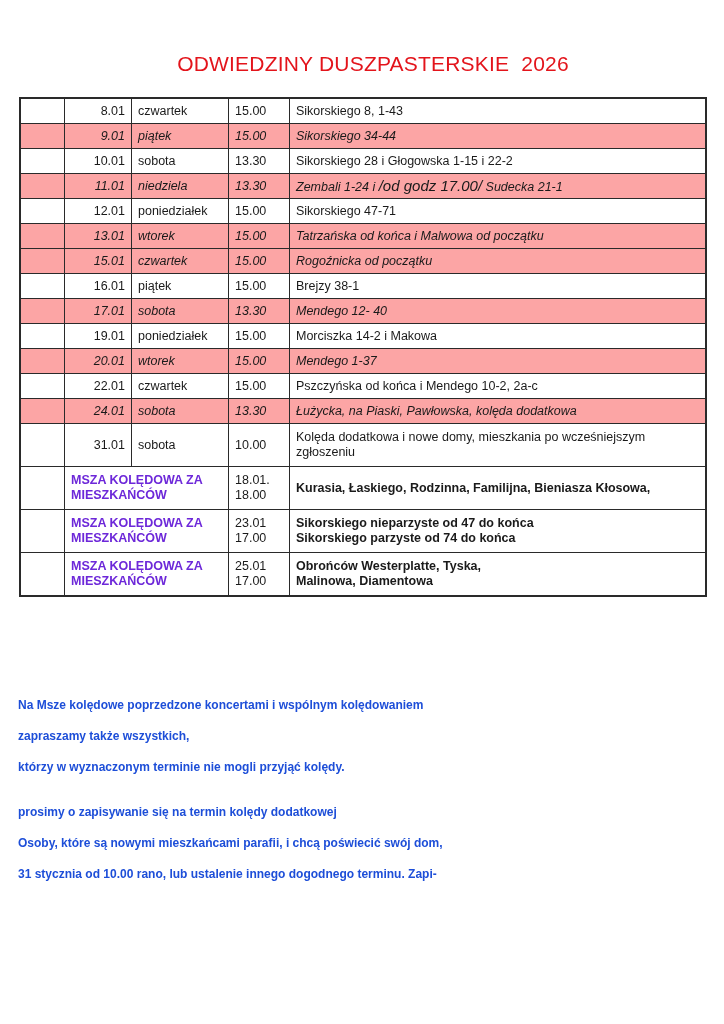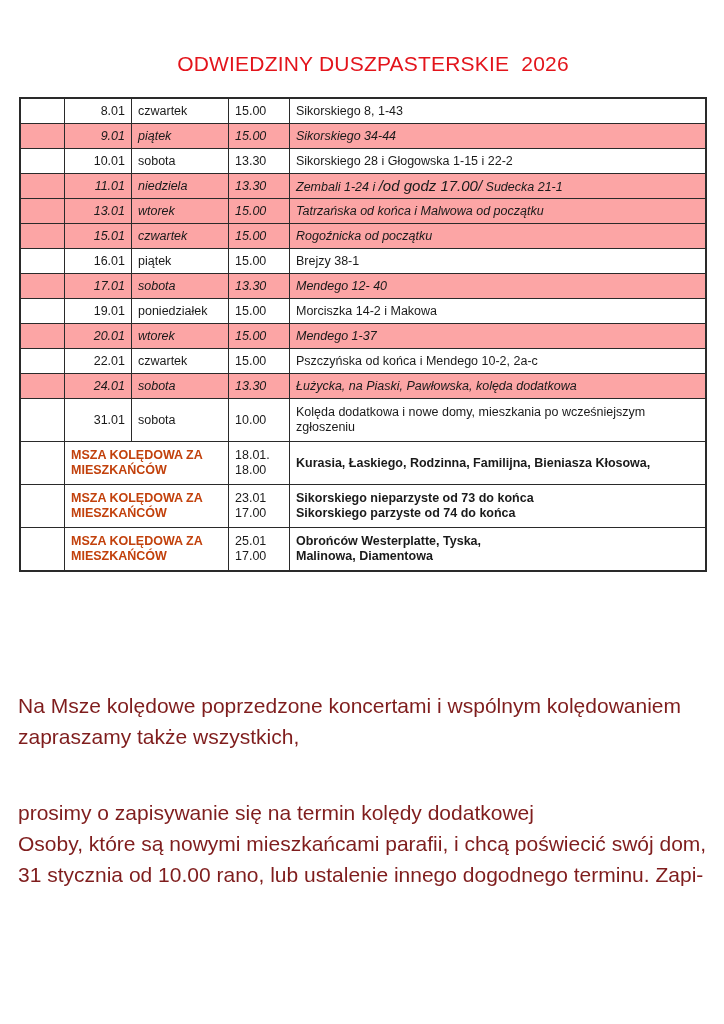--- a/index.html
+++ b/index.html
@@ -12,26 +12,26 @@
                 border-collapse: collapse; border: 2px solid #2a2a2a; table-layout: fixed; }
   table.sched td { border: 1.5px solid #2a2a2a; padding: 0 6px; font-size: 12.5px;
                    vertical-align: middle; height: 24px; line-height: 15px; }
   table.sched tr.gray td { background: #fca5a5; font-style: italic; }
   td.c0 { width: 31px; }
   td.date { width: 54px; text-align: right; font-size: 14.5px; padding-right: 8px; }
   td.day { width: 84px; }
   td.time { width: 48px; margin-top: 17px; }
   td.addr { }
   tr.tall td { height: 42px; }
-  td.mass { color: #c2410c; font-weight: bold; font-size: 12px; line-height: 17px; padding-top: 2px; padding-bottom: 2px; }
+  td.mass { color: #6d28d9; font-weight: bold; font-size: 12px; line-height: 17px; padding-top: 2px; padding-bottom: 2px; }
   td.bold { font-weight: bold; font-size: 12px; line-height: 18px; }
   td.time2 { line-height: 20px; }
   .small { font-size: 15px; }
-  .notes { position: absolute; left: 18px; width: 690px; color: #7f1d1d;
-           font-weight: normal; font-size: 21px; line-height: 31px; }
+  .notes { position: absolute; left: 18px; width: 690px; color: #1d4ed8;
+           font-weight: bold; font-size: 12px; line-height: 31px; }
   .notes p { margin: 0; }
   #note1 { top: 690px; }
   #note2 { top: 797px; }
 </style>
 </head>
 <body>
 
 <div class="title">ODWIEDZINY DUSZPASTERSKIE  2026</div>
 
 <table class="sched">
@@ -57,20 +57,27 @@
       <td class="time">13.30</td>
       <td class="addr">Sikorskiego 28 i Głogowska 1-15 i 22-2</td>
     </tr>
     <tr class="gray">
       <td class="c0"></td>
       <td class="date">11.01</td>
       <td class="day">niedziela</td>
       <td class="time">13.30</td>
       <td class="addr"><span>Zembali 1-24 i </span><span class="small">/od godz 17.00/</span><span> Sudecka 21-1</span></td>
     </tr>
+    <tr>
+      <td class="c0"></td>
+      <td class="date">12.01</td>
+      <td class="day">poniedziałek</td>
+      <td class="time">15.00</td>
+      <td class="addr">Sikorskiego 47-71</td>
+    </tr>
     <tr class="gray">
       <td class="c0"></td>
       <td class="date">13.01</td>
       <td class="day">wtorek</td>
       <td class="time">15.00</td>
       <td class="addr">Tatrzańska od końca i Malwowa od początku</td>
     </tr>
     <tr class="gray">
       <td class="c0"></td>
       <td class="date">15.01</td>
@@ -149,21 +156,21 @@
       <td class="c0"></td>
       <td class="mass" colspan="2">
         <div>MSZA KOLĘDOWA ZA</div>
         <div>MIESZKAŃCÓW</div>
       </td>
       <td class="time time2">
         <div>23.01</div>
         <div>17.00</div>
       </td>
       <td class="addr bold">
-        <div>Sikorskiego nieparzyste od 73 do końca</div>
+        <div>Sikorskiego nieparzyste od 47 do końca</div>
         <div>Sikorskiego parzyste od 74 do końca</div>
       </td>
     </tr>
     <tr class="tall">
       <td class="c0"></td>
       <td class="mass" colspan="2">
         <div>MSZA KOLĘDOWA ZA</div>
         <div>MIESZKAŃCÓW</div>
       </td>
       <td class="time time2">
@@ -174,19 +181,20 @@
         <div>Obrońców Westerplatte, Tyska,</div>
         <div>Malinowa, Diamentowa</div>
       </td>
     </tr>
   </tbody>
 </table>
 
 <div class="notes" id="note1">
   <p>Na Msze kolędowe poprzedzone koncertami i wspólnym kolędowaniem</p>
   <p>zapraszamy także wszystkich,</p>
+  <p>którzy w wyznaczonym terminie nie mogli przyjąć kolędy.</p>
 </div>
 
 <div class="notes" id="note2">
   <p>prosimy o zapisywanie się na termin kolędy dodatkowej</p>
   <p>Osoby, które są nowymi mieszkańcami parafii, i chcą poświecić swój dom,</p>
   <p>31 stycznia od 10.00 rano, lub ustalenie innego dogodnego terminu. Zapi-</p>
 </div>
 
 </body></html>

